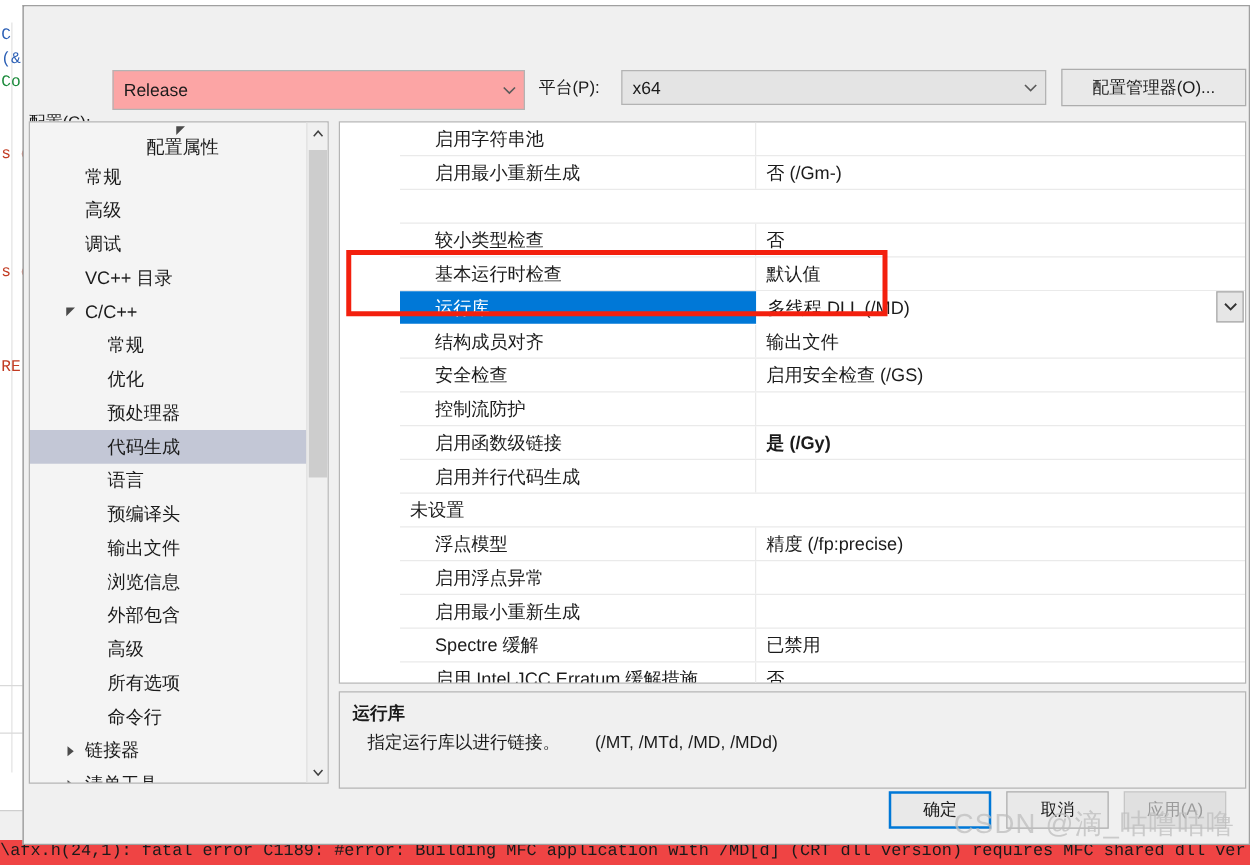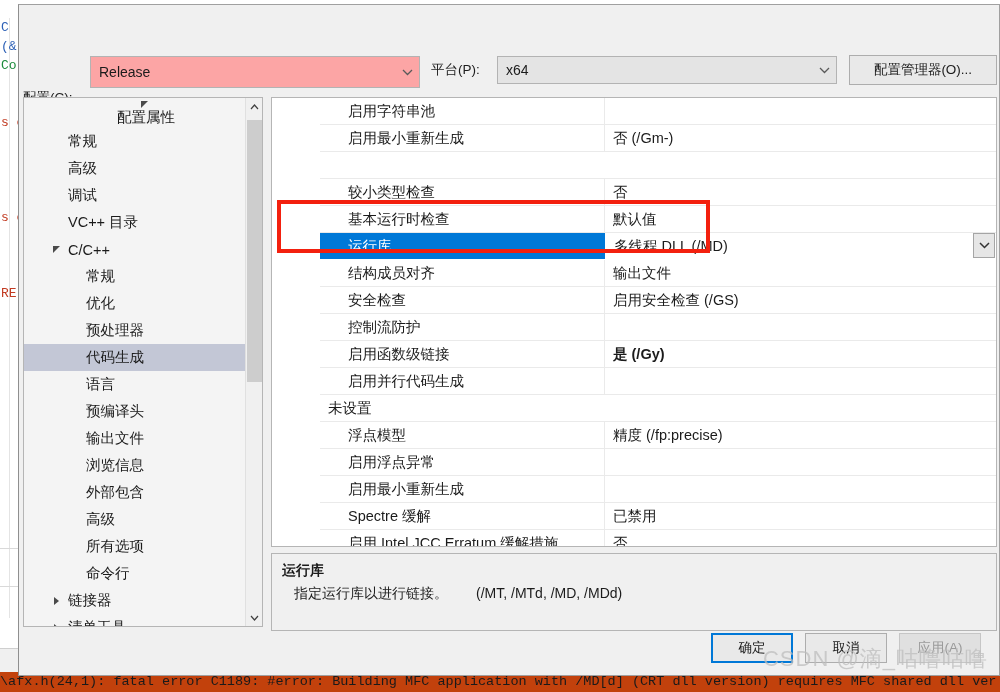--- a/index.html
+++ b/index.html
@@ -40,21 +40,21 @@
   #bg-panel-split2 {
     position: absolute; left: 0; top: 586px; width: 26px; height: 1px;
     background: #d9d9d9;
   }
   #bg-errorline {
     position: absolute; left: 0; top: 672px;
     width: 1000px; height: 20px;
     font-family: "Liberation Mono", "DejaVu Sans Mono", monospace;
     font-size: 13.5px; line-height: 20px;
     color: #1a1a1a; white-space: nowrap; overflow: hidden;
-    background: #c2410c;
+    background: #ef4444;
   }
   #bg-errorbox {
     position: absolute; left: 0; top: 648px; width: 1000px; height: 24px;
     background: #f0f0f0; border-top: 1px solid #cfcfcf;
   }
 
   
   #dialog {
     position: absolute; left: 18px; top: 4px;
     width: 982px; height: 672px;

